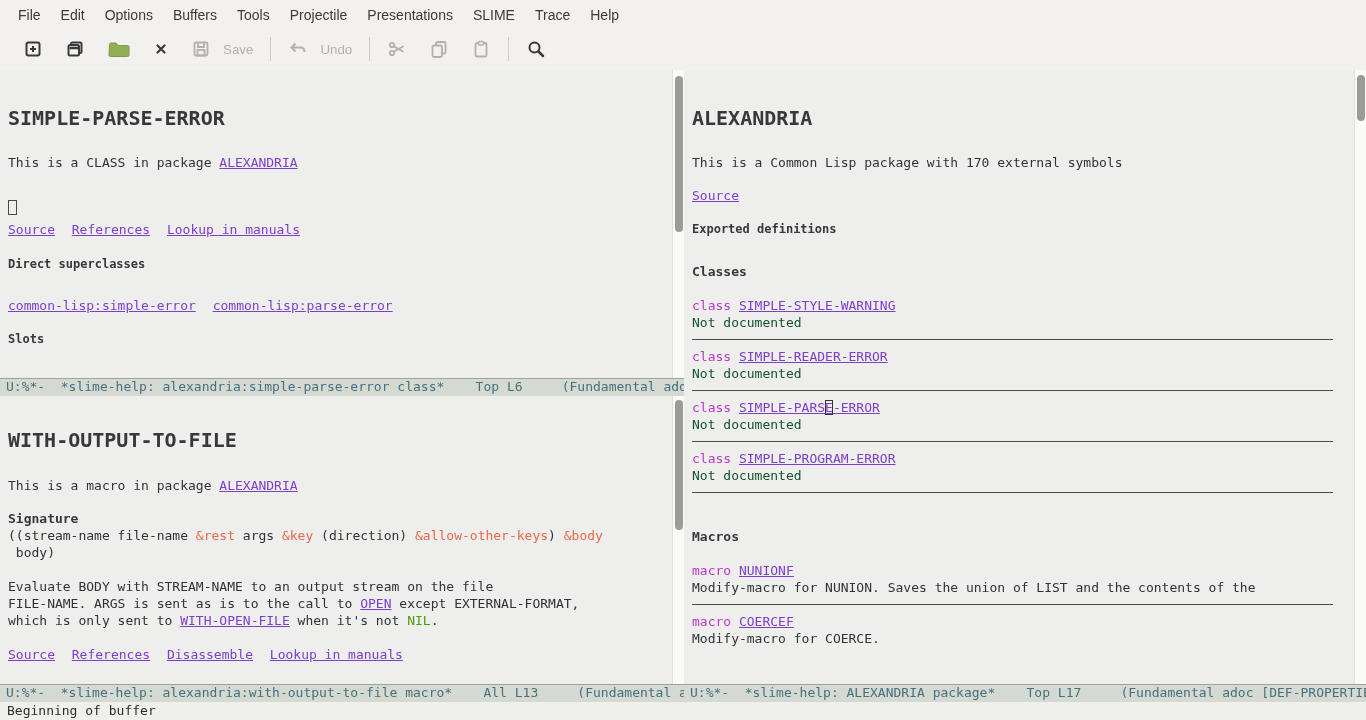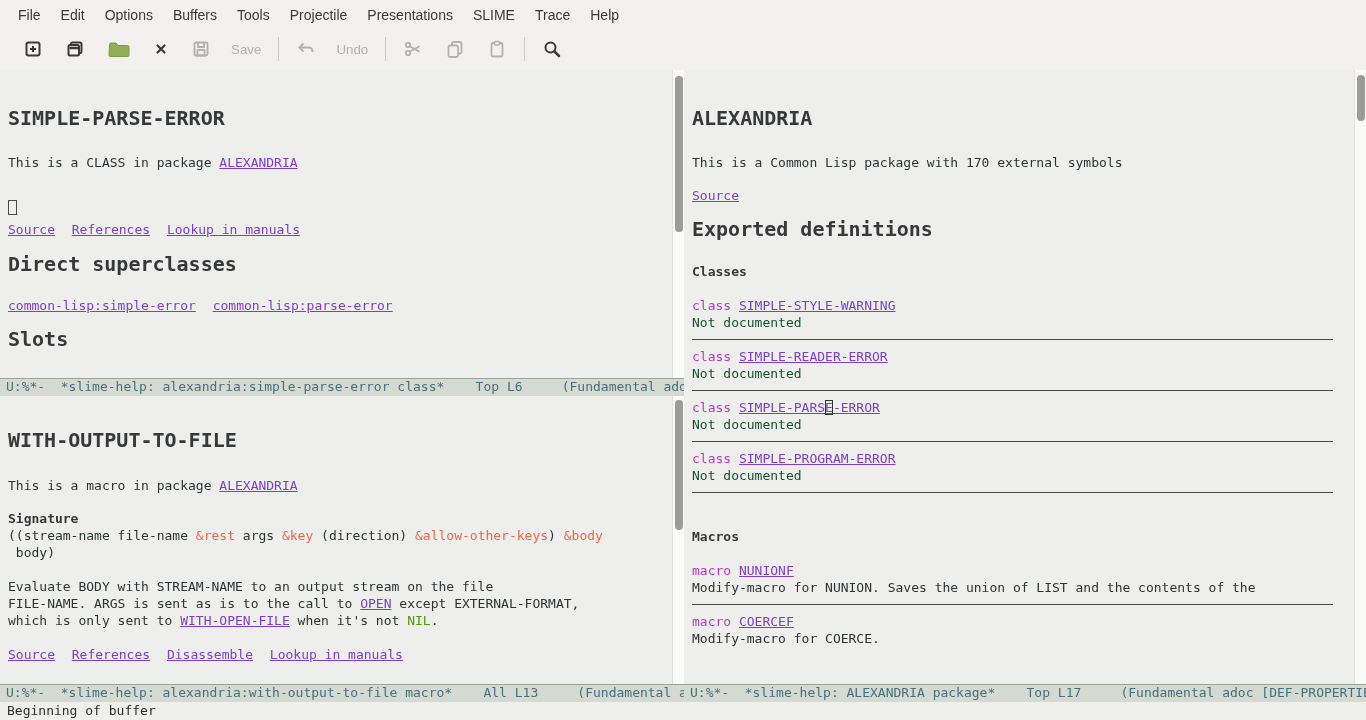--- a/index.html
+++ b/index.html
@@ -16,38 +16,38 @@
   }
   .menubar {
     display:flex; align-items:center; height:30px; padding-left:8px;
     font-family:"Liberation Sans", sans-serif; font-size:14px; color:#3b3a37;
   }
   .menu-item { padding:0 10px; cursor:default; }
   .toolbar {
     display:flex; align-items:center; height:38px; padding-left:12px;
     font-family:"Liberation Sans", sans-serif; font-size:15px;
   }
-  .tb { background:none; border:none; padding:0; margin:0 11px; display:flex; align-items:center; gap:20px; cursor:default; }
+  .tb { background:none; border:none; padding:0; margin:0 11px; display:flex; align-items:center; gap:12px; cursor:default; }
   .tb .lbl { color:#b3b1ad; }
   .tb-sep { width:1px; height:24px; background:#cfcdc9; margin:0 6px; }
   svg { display:block; }
   
   .pane { position:absolute; background:#eeeeec; overflow:hidden; }
   #pane-spe  { top:70px;  left:0;     width:684px; height:326px; }
   #pane-wotf { top:396px; left:0;     width:684px; height:306px; }
   #pane-alex { top:70px;  left:684px; width:682px; height:632px; }
   .content {
     position:absolute; top:0; left:0; right:12px; bottom:18px;
     padding:8px 0 0 8px; font-size:13px; line-height:17px; color:#2e3436;
     overflow:hidden;
     margin-top:30px;
   }
   #pane-wotf .content { padding-top:4px; }
   .h1 { font-size:20px; line-height:21px; font-weight:bold; color:#36383a; }
-  .h2 { font-size:20px; line-height:18px; font-weight:bold; color:#36383a; }
+  .h2 { font-size:12px; line-height:18px; font-weight:bold; color:#36383a; }
   .h3 { font-size:13px; line-height:17px; font-weight:bold; color:#36383a; }
   .lnk { color:#7d3fc8; text-decoration:underline; cursor:pointer; }
   .linkrow .lnk { margin-right:9px; }
   .kw   { color:#b93ac8; }
   .lkw  { color:#e9694a; }
   .nil  { color:#4e9a06; }
   .slot { font-weight:bold; color:#333; }
   .docline { color:#14532d; }
   .sig-line { white-space:pre; }
   .tofu { display:inline-block; width:9px; height:15px; border:1px solid #4a4a4a; vertical-align:middle; }

